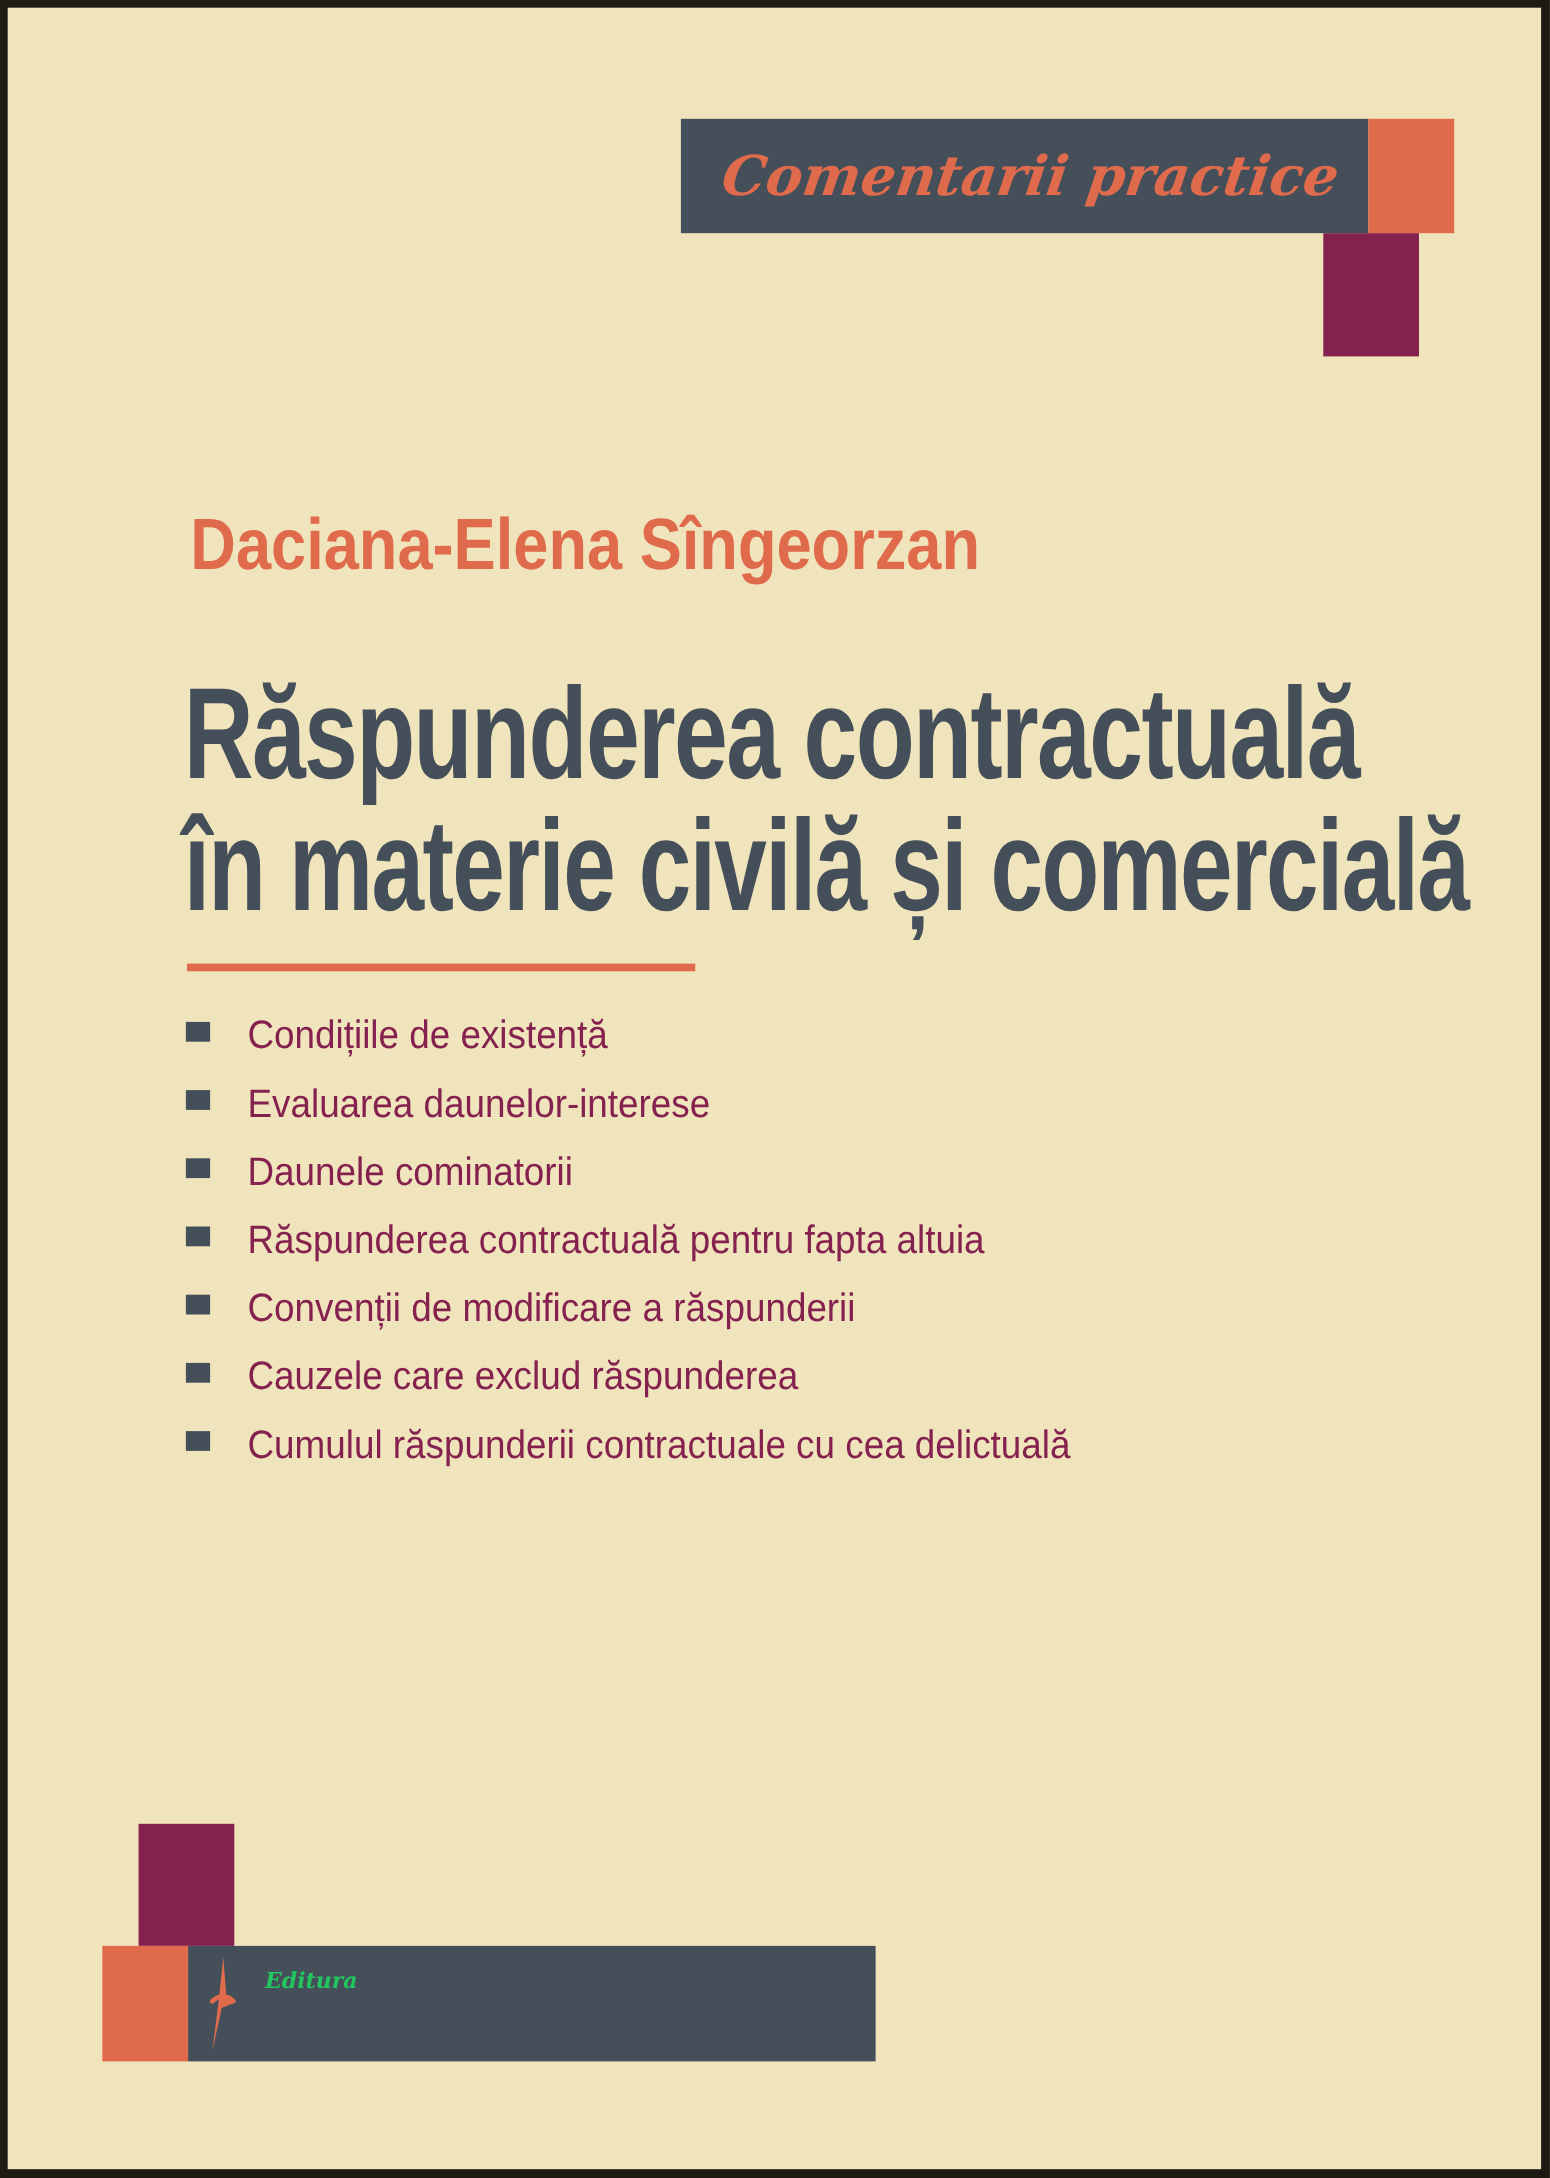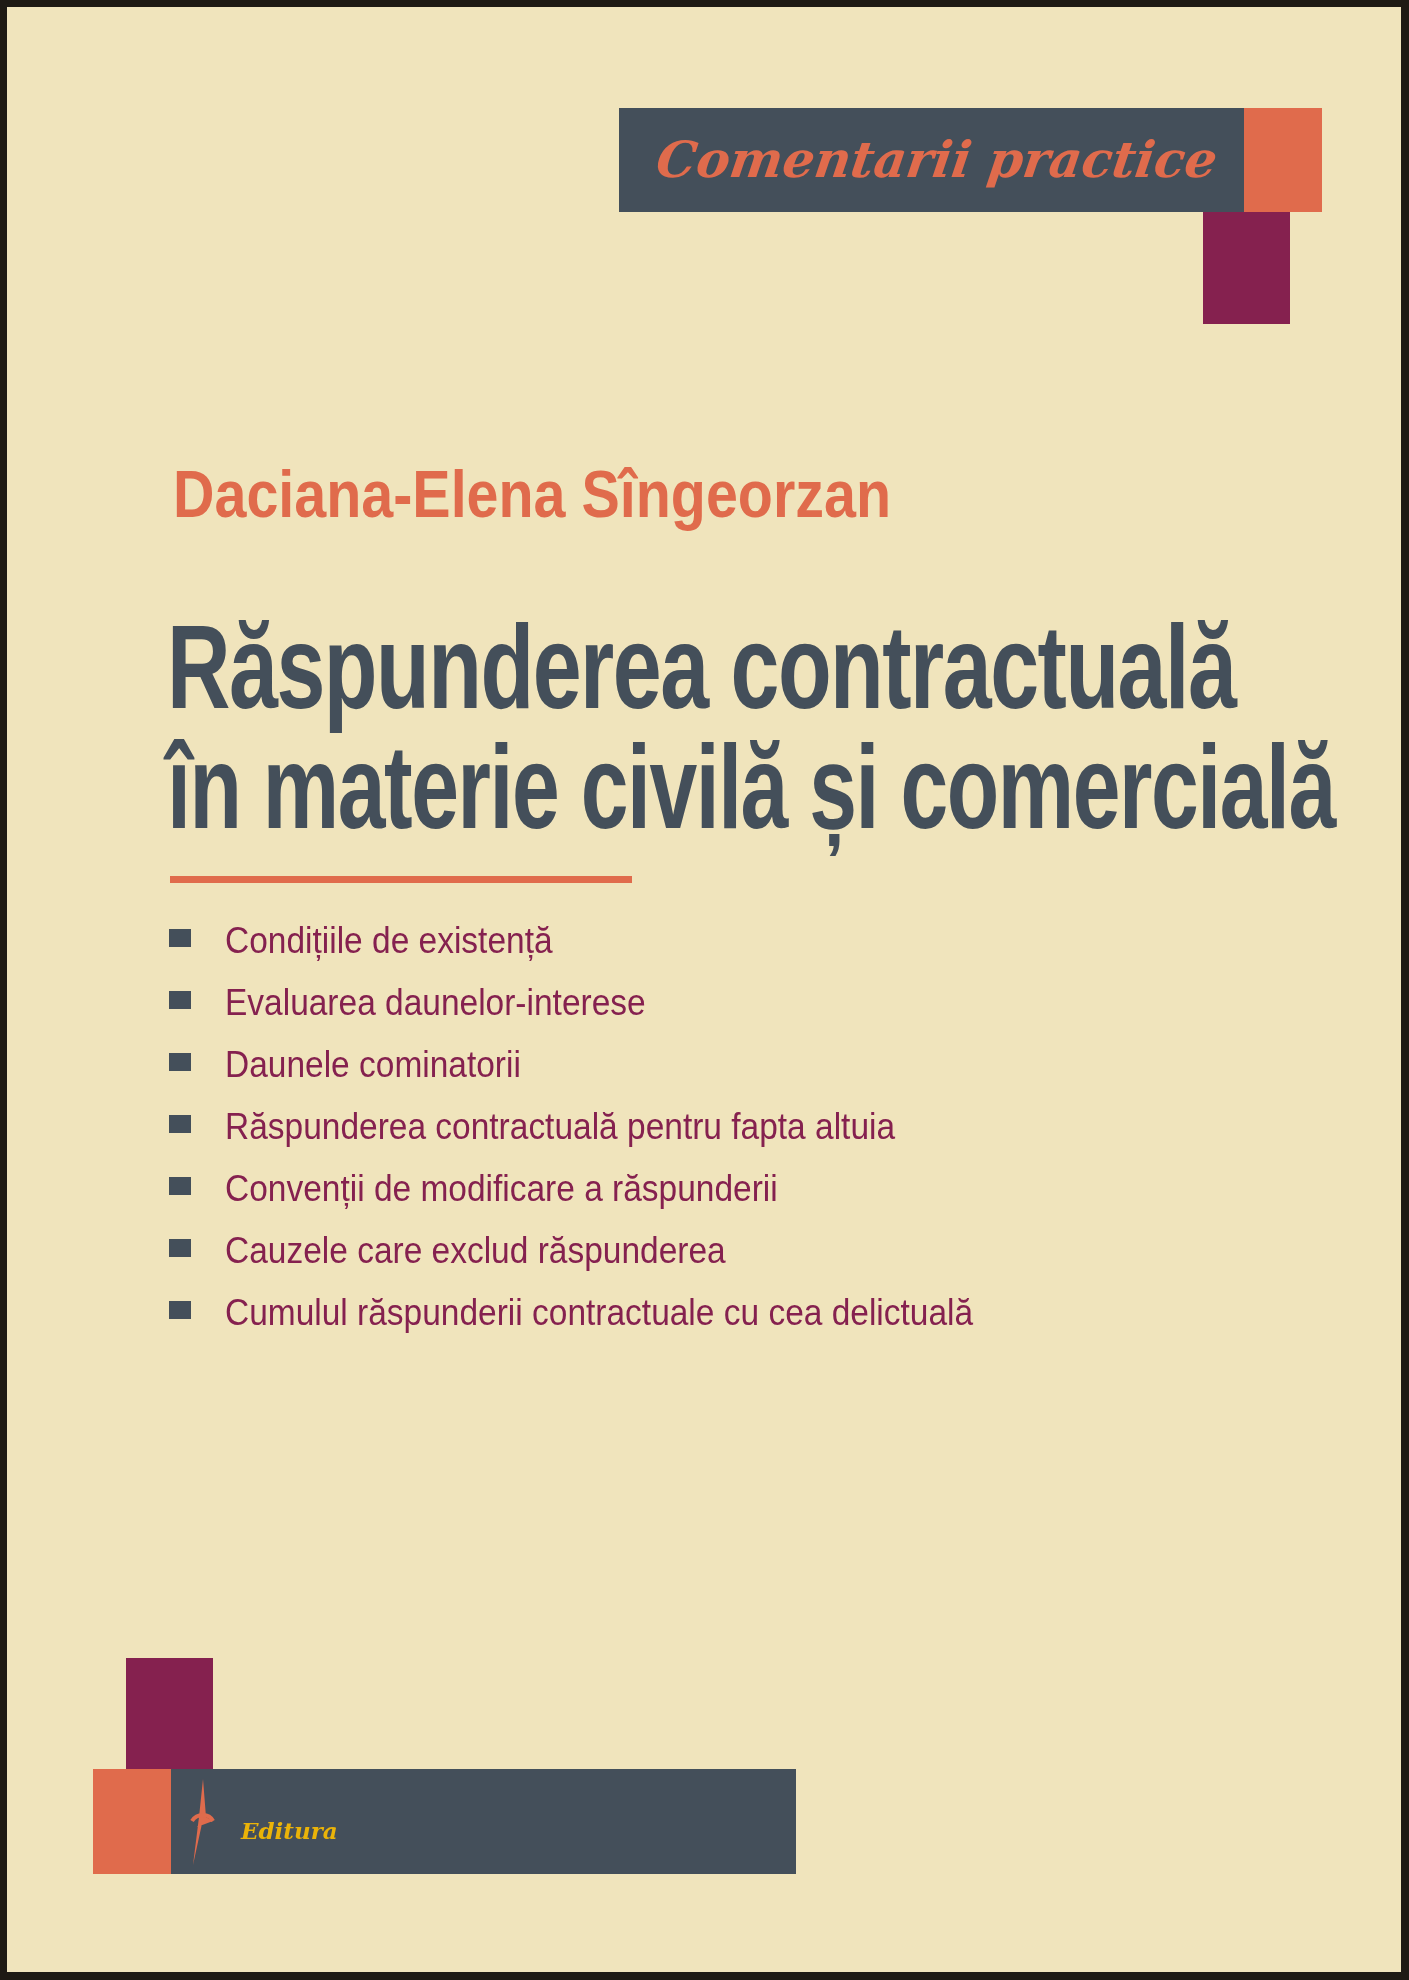--- a/index.html
+++ b/index.html
@@ -49,23 +49,23 @@
     }
     .topic-text {
       position: absolute; left: 56px; top: 0;
       transform-origin: left top; transform: scaleX(0.93);
     }
     .pub-purple { left: 119px; top: 1651px; width: 87px; height: 111px; background: #85214f; }
     .pub-orange { left: 86px; top: 1762px; width: 78px; height: 105px; background: #e06b4c; }
     .pub-bar { left: 164px; top: 1762px; width: 625px; height: 105px; background: #444f5a; }
     .pub-logo { left: 18px; top: 8px; width: 340px; height: 90px; }
     .pub-small {
-      position: absolute; left: 52px; top: 10px; color: #eab308;
+      position: absolute; left: 52px; top: 10px; color: #22c55e;
       font-family: "DejaVu Serif", serif; font-style: italic; font-weight: bold;
-      font-size: 23px; line-height: 26px; white-space: nowrap; margin-top: 31px;
+      font-size: 20px; line-height: 26px; white-space: nowrap;
     }
     .pub-big {
       position: absolute; left: 20px; top: 26px; color: #e06b4c;
       font-family: "DejaVu Serif", serif; font-style: italic; font-weight: bold;
       font-size: 48px; line-height: 56px; white-space: nowrap; letter-spacing: 1px;
     }
     .pub-mark { position: absolute; left: 0; top: 0; width: 26px; height: 90px; }
   </style>
 </head>
 <body>

